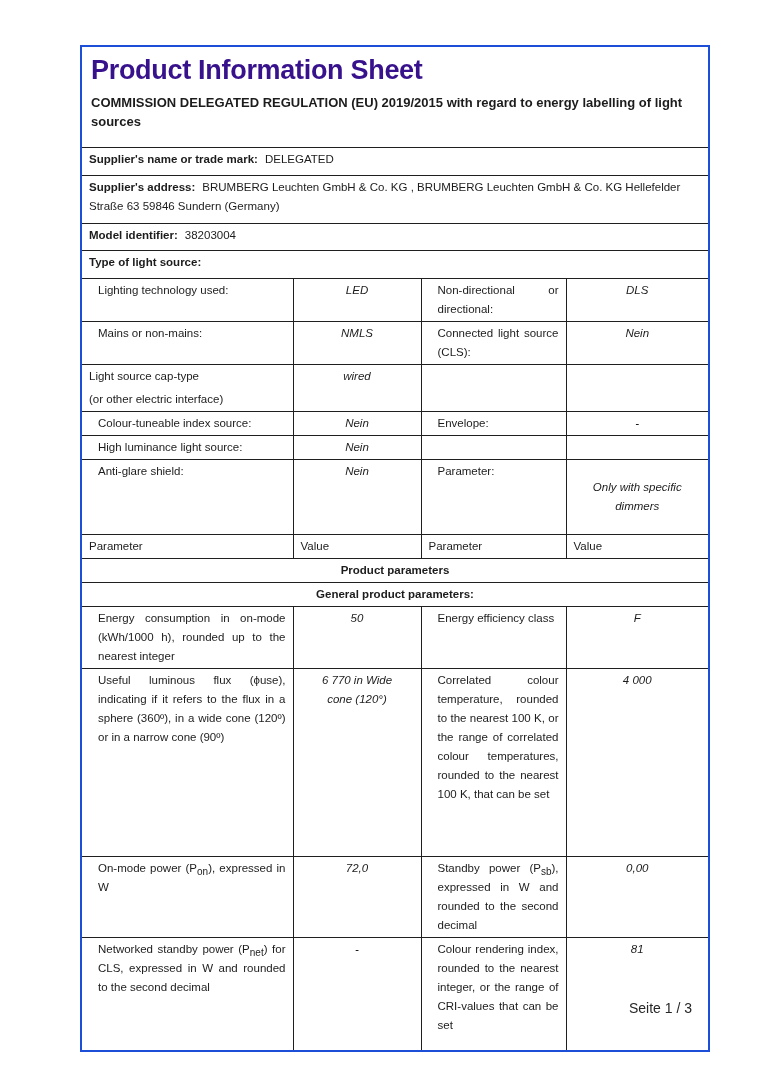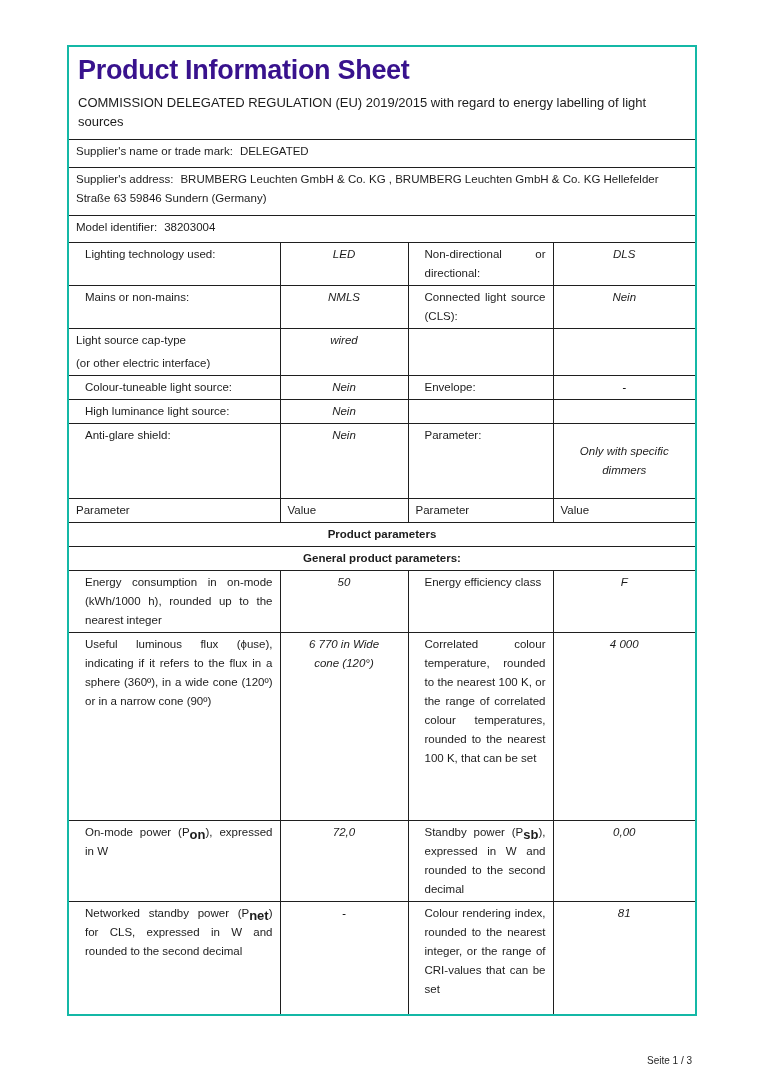--- a/index.html
+++ b/index.html
@@ -14,63 +14,64 @@
     color: #1c1c1c;
   }
   .page {
     position: relative;
     width: 764px; height: 1080px;
     background: #ffffff;
     overflow: hidden;
   }
   table.sheet {
     position: absolute;
-    left: 67px; top: 45px;
+    left: 80px; top: 45px;
     width: 628px;
     border-collapse: collapse;
     table-layout: fixed;
-    border: 2px solid #14b8a6;
+    border: 2px solid #1d4ed8;
   }
   td {
     border: 1.5px solid #1f1f1f;
     vertical-align: top;
     padding: 2px 7px;
     font-size: 11.5px;
     line-height: 19px;
     overflow: hidden;
   }
   .title-cell { padding: 7px 9px 6px 9px; }
   h1.doc-title {
     margin: 1px 0 0 0;
     font-size: 27px;
     line-height: 31px;
     font-weight: bold;
     color: #38128d;
     letter-spacing: -0.3px;
   }
   p.regulation {
-    margin: 7px 0 2px 0;
+    margin: 7px 0 10px 0;
     font-size: 13px;
     line-height: 19px;
+    font-weight: bold;
   }
   .b { font-weight: bold; }
-  .lbl { font-weight: normal; }
+  .lbl { font-weight: bold; }
   .val-inline { margin-left: 7px; }
   .p { text-align: justify; padding-left: 16px; }
   .v { text-align: center; font-style: italic; }
   .hdr-c { text-align: center; font-weight: bold; }
   .line2 { margin-top: 4px; }
   .w95  { max-width: 95px;  margin: 0 auto; }
   .w102 { max-width: 102px; margin: 16px auto; }
-  sub { font-size: 13px; line-height: 0; font-weight: bold; }
+  sub { font-size: 10px; line-height: 0; }
   .footer {
     position: absolute;
-    top: 1054px;
+    top: 1001px;
     right: 72px;
-    font-size: 10px;
+    font-size: 14px;
     line-height: 14px;
     color: #262626;
   }
 </style>
 </head>
 <body>
 
 <div class="page">
 
   <table class="sheet">
@@ -100,20 +101,23 @@
         <span class="lbl">Supplier's address:</span><span class="val-inline">BRUMBERG Leuchten GmbH &amp; Co. KG , BRUMBERG Leuchten GmbH &amp; Co. KG Hellefelder Straße 63 59846 Sundern (Germany)</span>
       </td>
     </tr>
 
     <tr style="height:27px">
       <td colspan="4">
         <span class="lbl">Model identifier:</span><span class="val-inline">38203004</span>
       </td>
     </tr>
 
+    <tr style="height:28px">
+      <td colspan="4" class="b">Type of light source:</td>
+    </tr>
 
     <tr style="height:41px">
       <td class="p">Lighting technology used:</td>
       <td class="v">LED</td>
       <td class="p">Non-directional or directional:</td>
       <td class="v">DLS</td>
     </tr>
 
     <tr style="height:41px">
       <td class="p">Mains or non-mains:</td>
@@ -126,21 +130,21 @@
       <td>
         <div>Light source cap-type</div>
         <div class="line2">(or other electric interface)</div>
       </td>
       <td class="v">wired</td>
       <td class="p"></td>
       <td class="v"></td>
     </tr>
 
     <tr style="height:22px">
-      <td class="p">Colour-tuneable light source:</td>
+      <td class="p">Colour-tuneable index source:</td>
       <td class="v">Nein</td>
       <td class="p">Envelope:</td>
       <td class="v">-</td>
     </tr>
 
     <tr style="height:21px">
       <td class="p">High luminance light source:</td>
       <td class="v">Nein</td>
       <td class="p"></td>
       <td class="v"></td>

